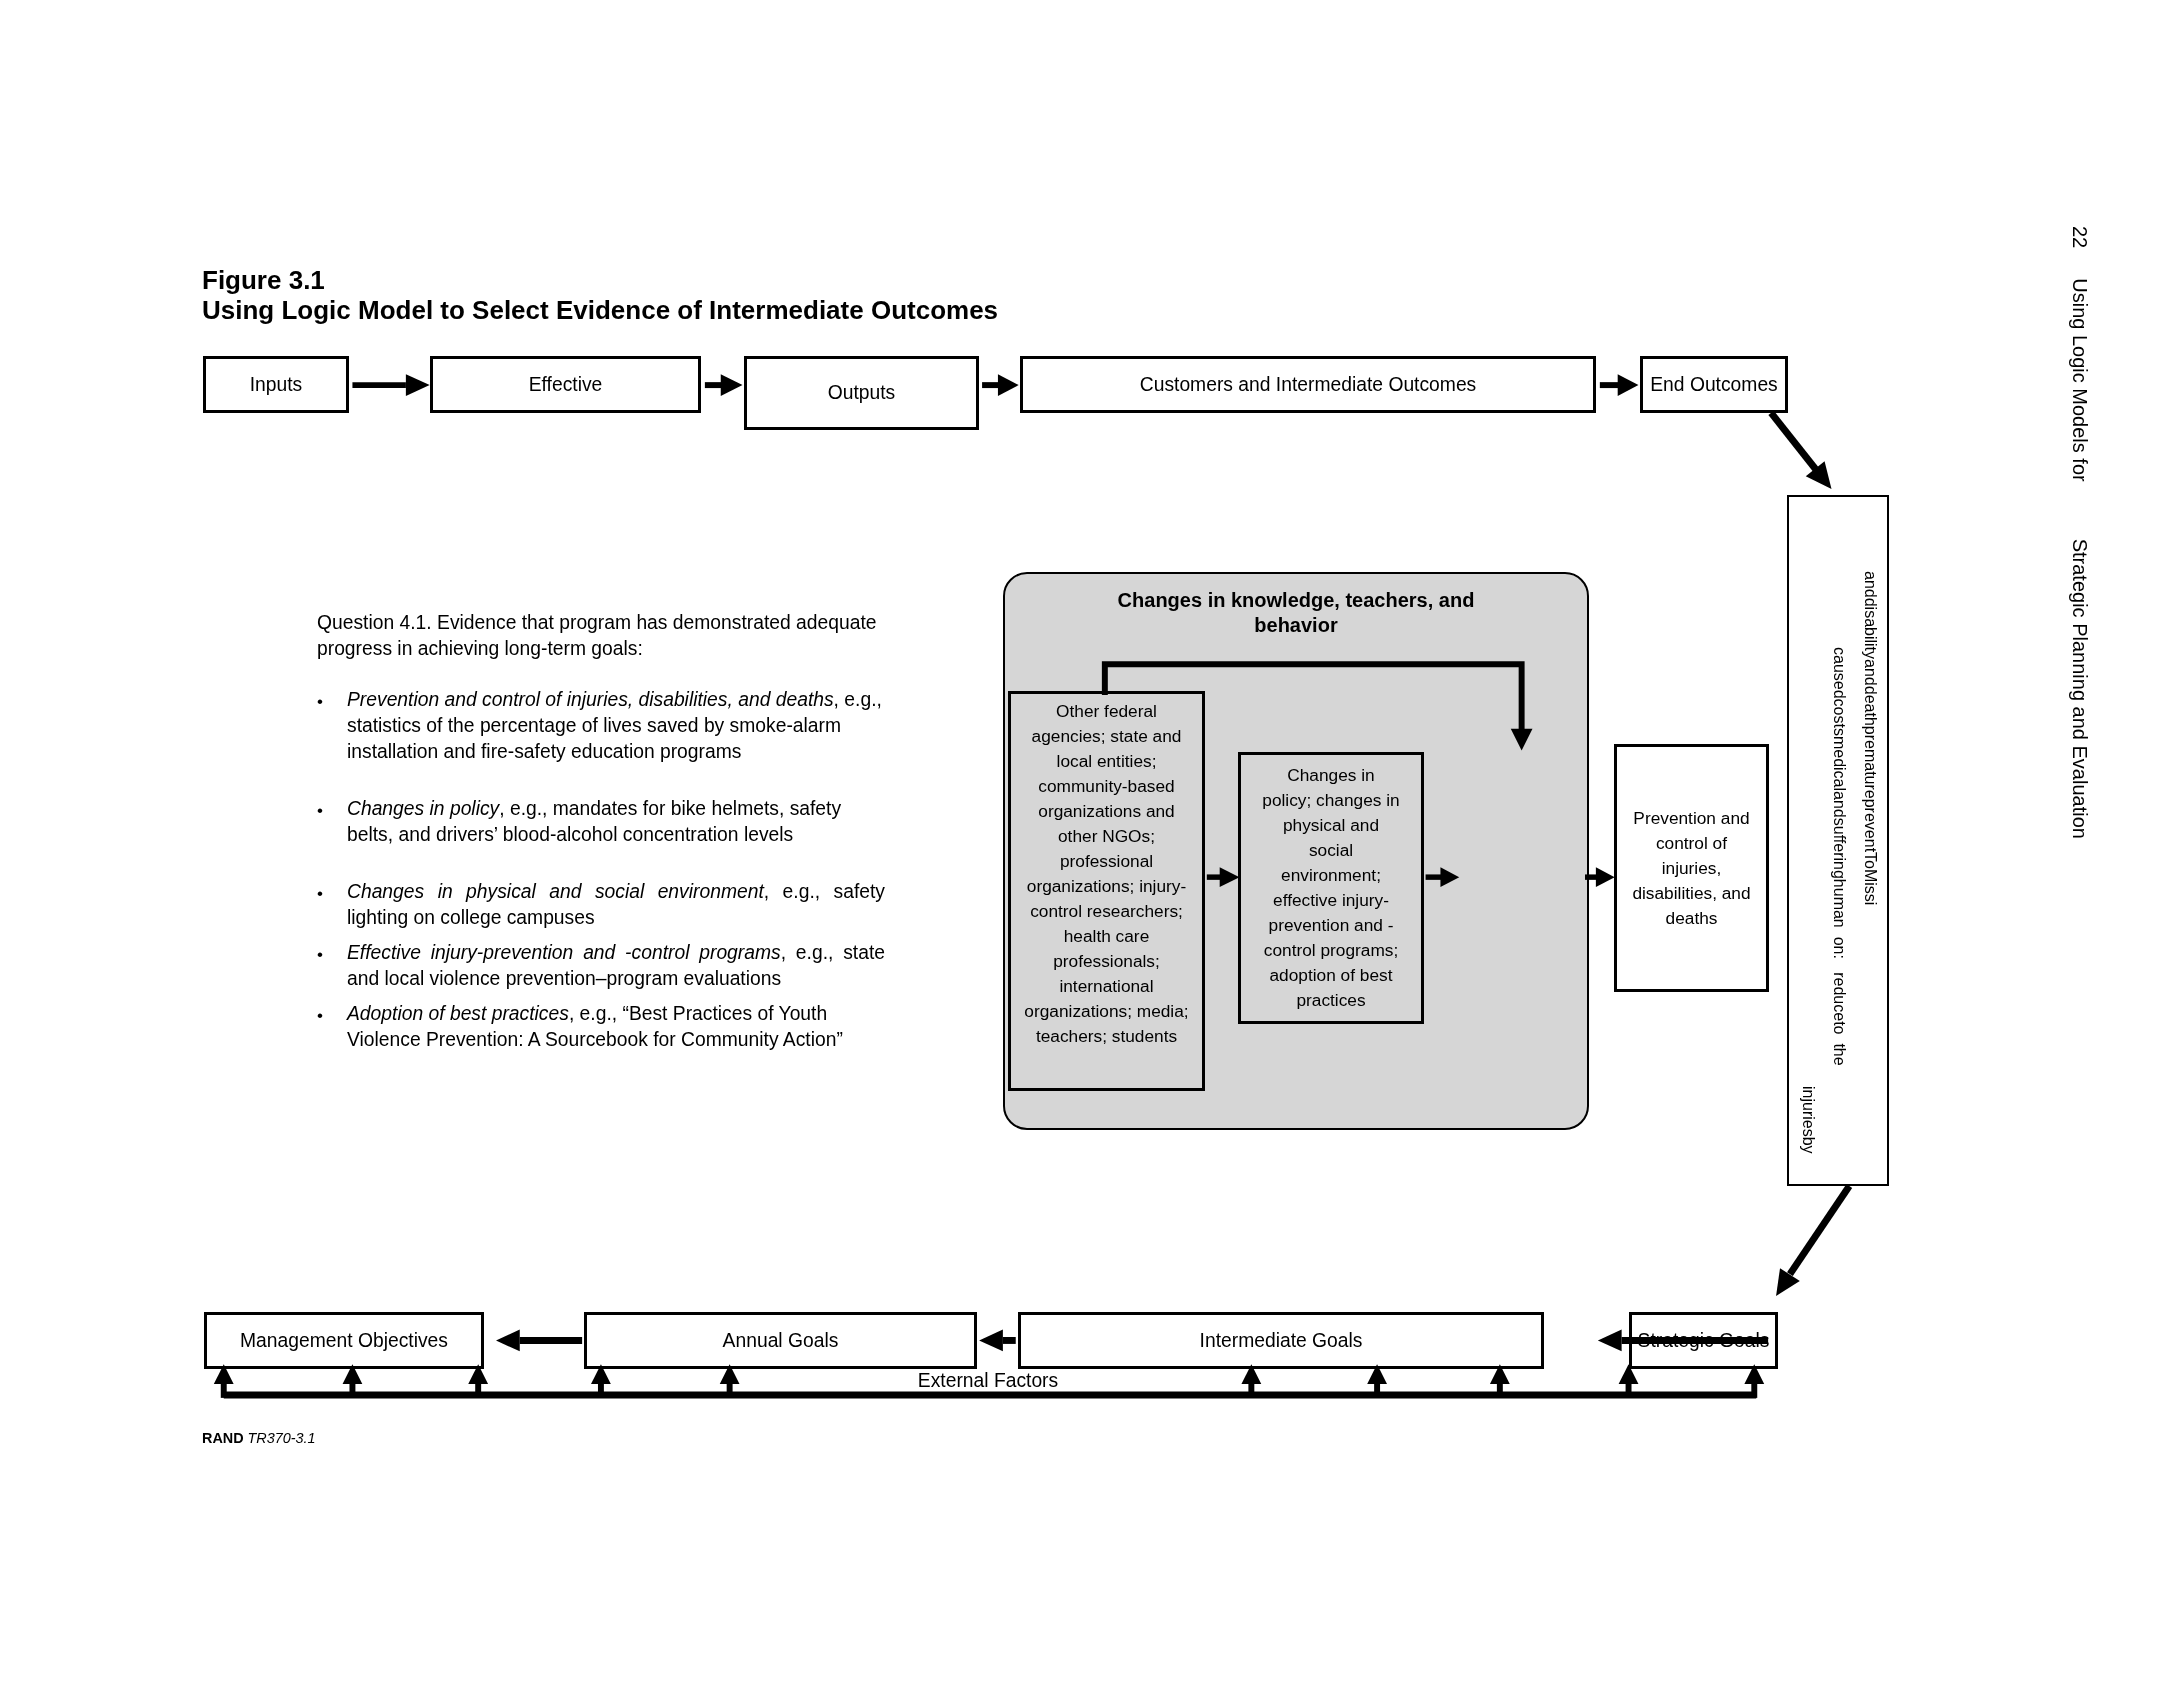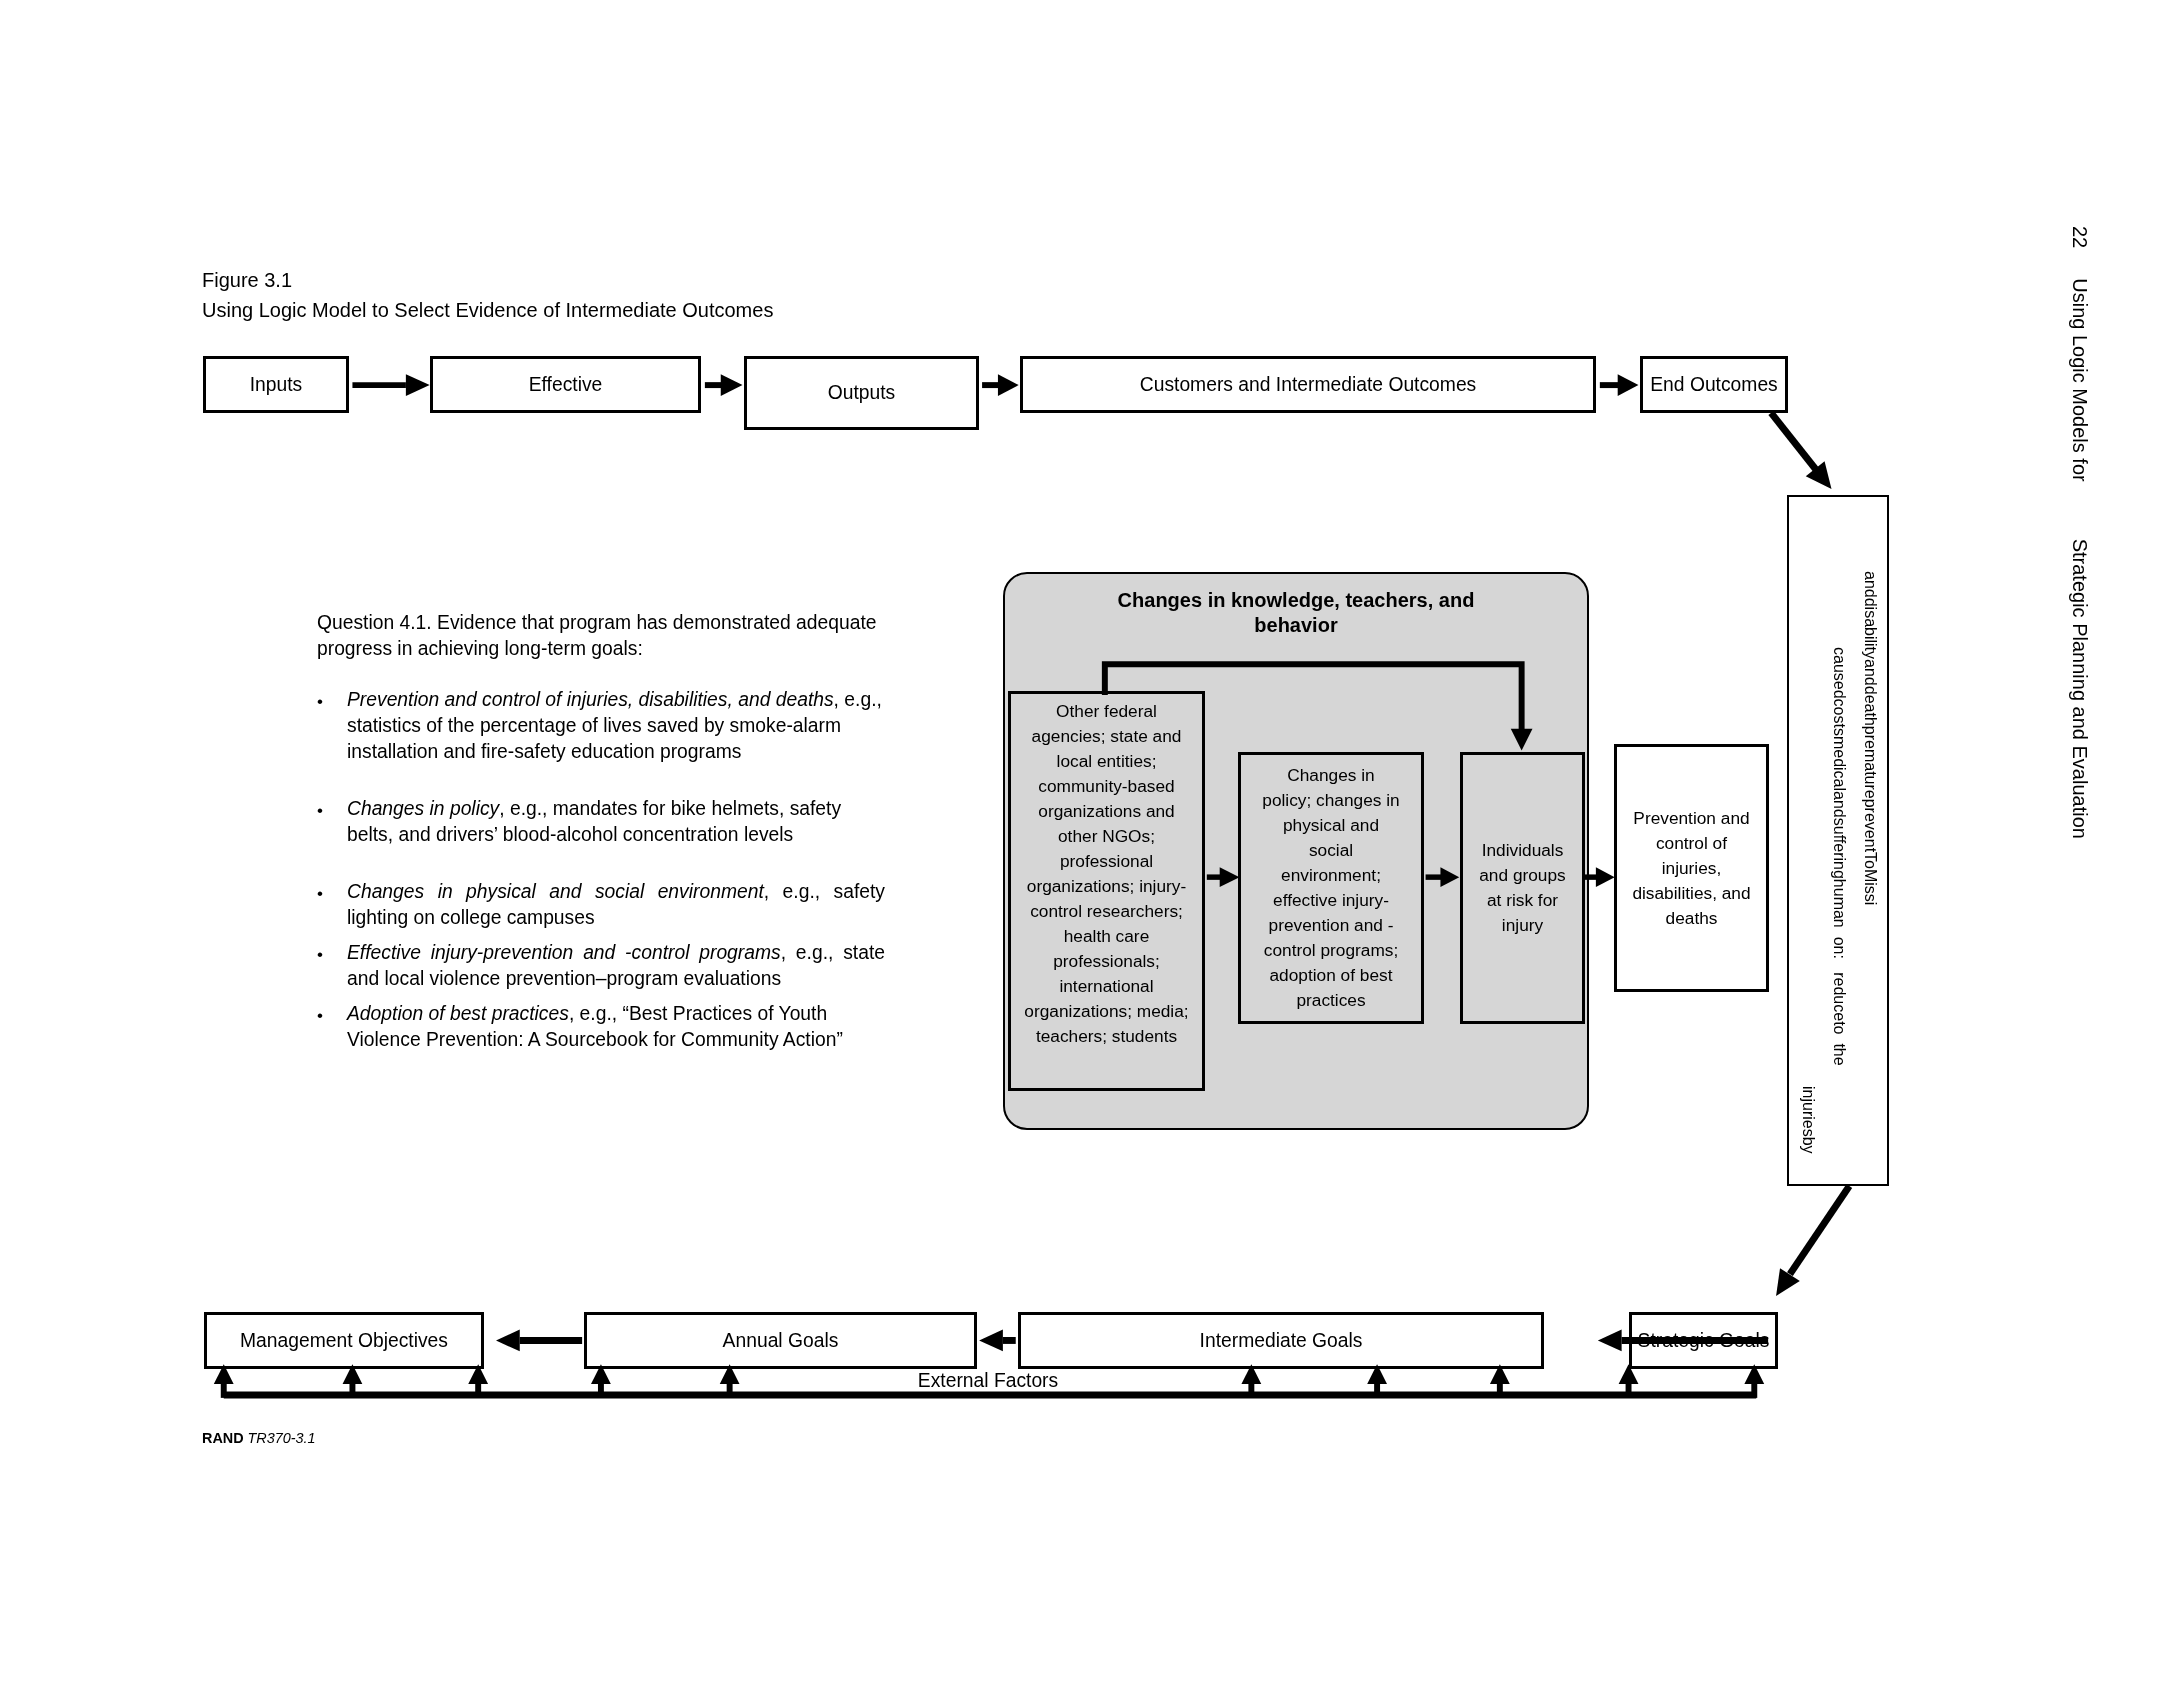--- a/index.html
+++ b/index.html
@@ -5,21 +5,21 @@
   html,body{margin:0;padding:0;background:#fff;}
   .page{position:relative;width:2178px;height:1683px;background:#ffffff;
         font-family:"Liberation Sans",sans-serif;color:#000;overflow:hidden;}
 
   
   .bx{position:absolute;background:#fff;border:3px solid #000;
       display:flex;align-items:center;justify-content:center;
       text-align:center;font-size:19.3px;z-index:2;box-sizing:border-box;}
 
   
-  .fig-head{position:absolute;left:202px;top:265px;font-size:20px;font-weight:normal;line-height:30px;}
+  .fig-head{position:absolute;left:202px;top:265px;font-size:26px;font-weight:bold;line-height:30px;}
 
   
   .margin-header{position:absolute;left:2091px;top:226px;width:683px;height:26px;
       transform:rotate(90deg);transform-origin:0 0;font-size:20px;display:flex;align-items:baseline;}
   .margin-header .mh-num{margin-right:30px;}
   .margin-header .mh-gap{margin-right:57px;}
 
   
   .qblock{position:absolute;left:317px;top:610px;width:568px;font-size:19.3px;line-height:26px;z-index:2;}
   .q-intro{margin-bottom:25px;}
@@ -118,23 +118,20 @@
 
   <div class="panel">
     <div class="panel-title">Changes in knowledge, teachers, and behavior</div>
   </div>
 
   <div class="gbx" style="left:1008px;top:691px;width:197px;height:400px;padding-top:5px;">
     <div class="gbx-inner" style="width:166px;">Other federal agencies; state and local entities; community-based organizations and other NGOs; professional organizations; injury-control researchers; health care professionals; international organizations; media; teachers; students</div>
   </div>
   <div class="gbx vcenter" style="left:1238px;top:752px;width:186px;height:272px;">
     <div class="gbx-inner" style="width:141px;">Changes in policy; changes in physical and social environment; effective injury-prevention and -control programs; adoption of best practices</div>
-  </div>
-  <div class="gbx vcenter" style="left:1460px;top:752px;width:125px;height:272px;">
-    <div class="gbx-inner" style="width:101px;">Individuals and groups at risk for injury</div>
   </div>
 
   <div class="bx" style="left:1614px;top:744px;width:155px;height:248px;font-size:17.3px;line-height:25px;">
     <div style="width:133px;">Prevention and control of injuries, disabilities, and deaths</div>
   </div>
 
   <div class="mission"></div>
   <div class="mission-text">
     <div class="m1">anddisabilityanddeathprematurepreventToMissi</div>
     <div class="m2">causedcostsmedicalandsufferinghuman  on:   reduceto  the</div>

